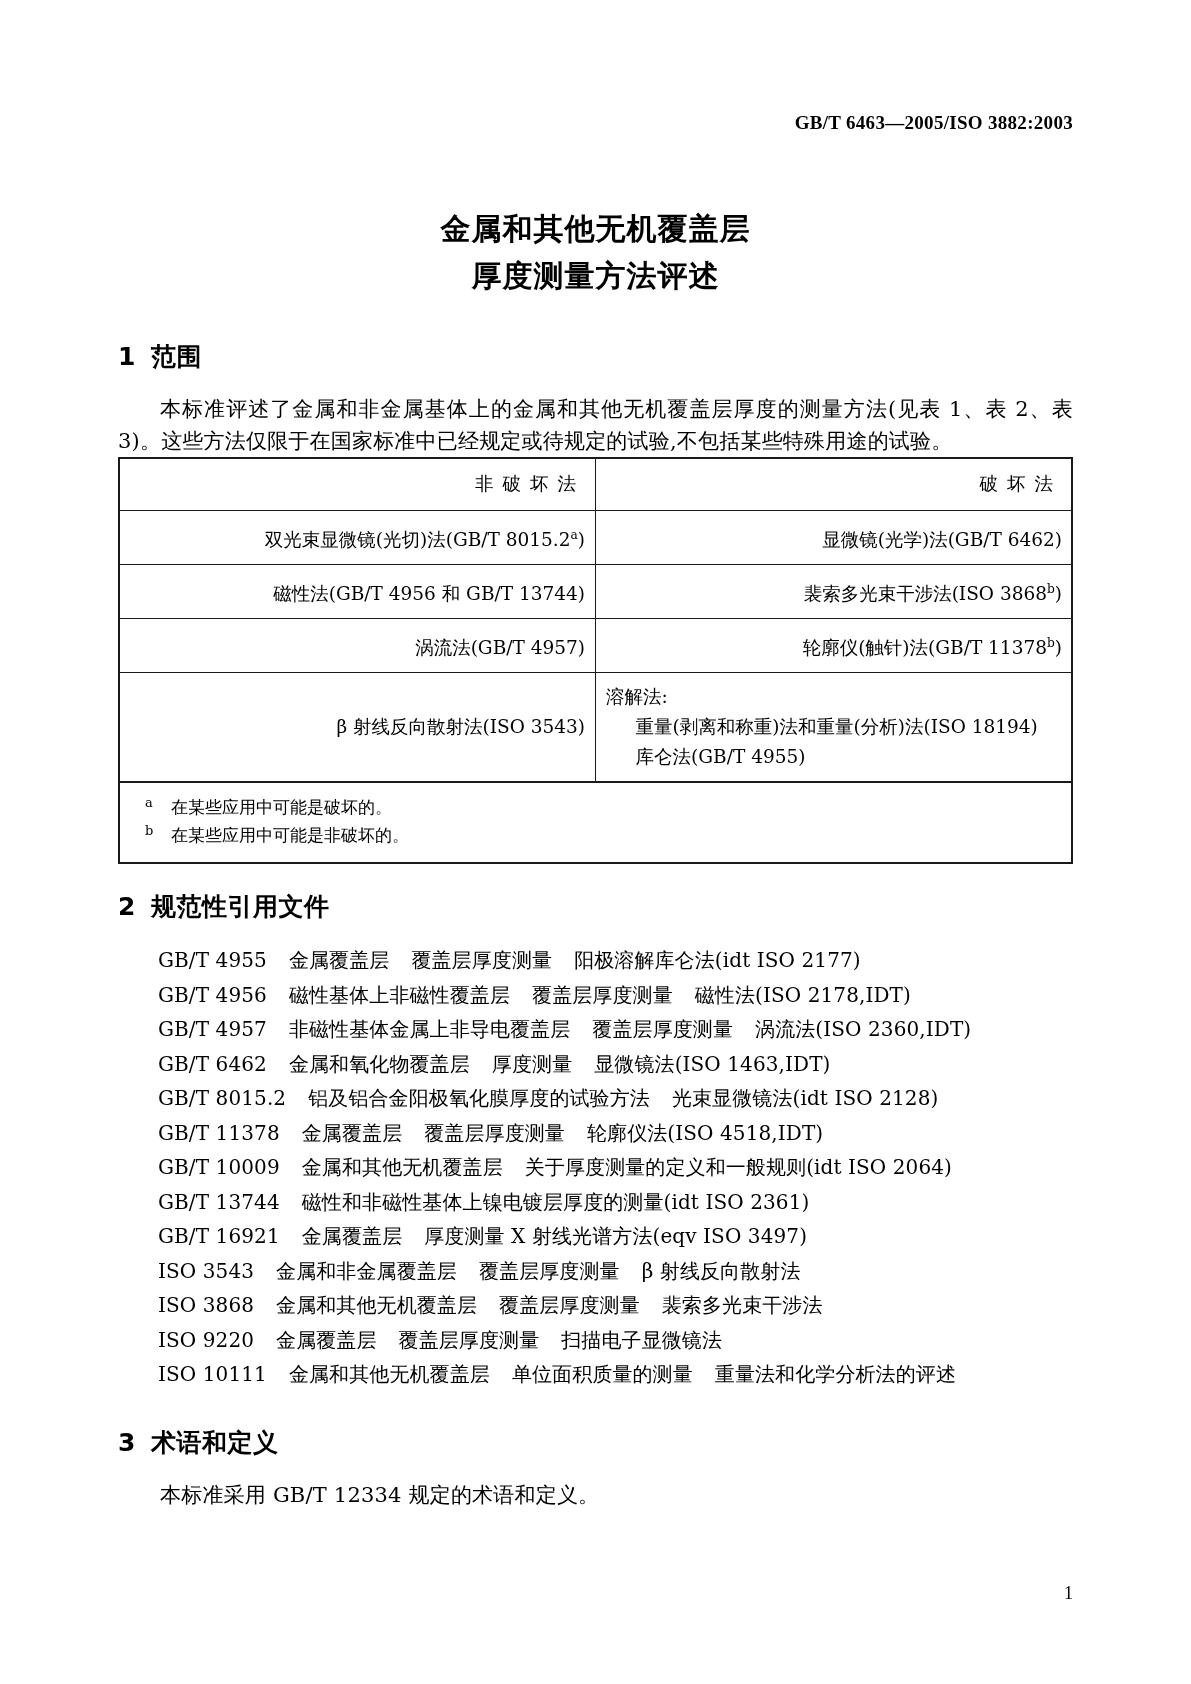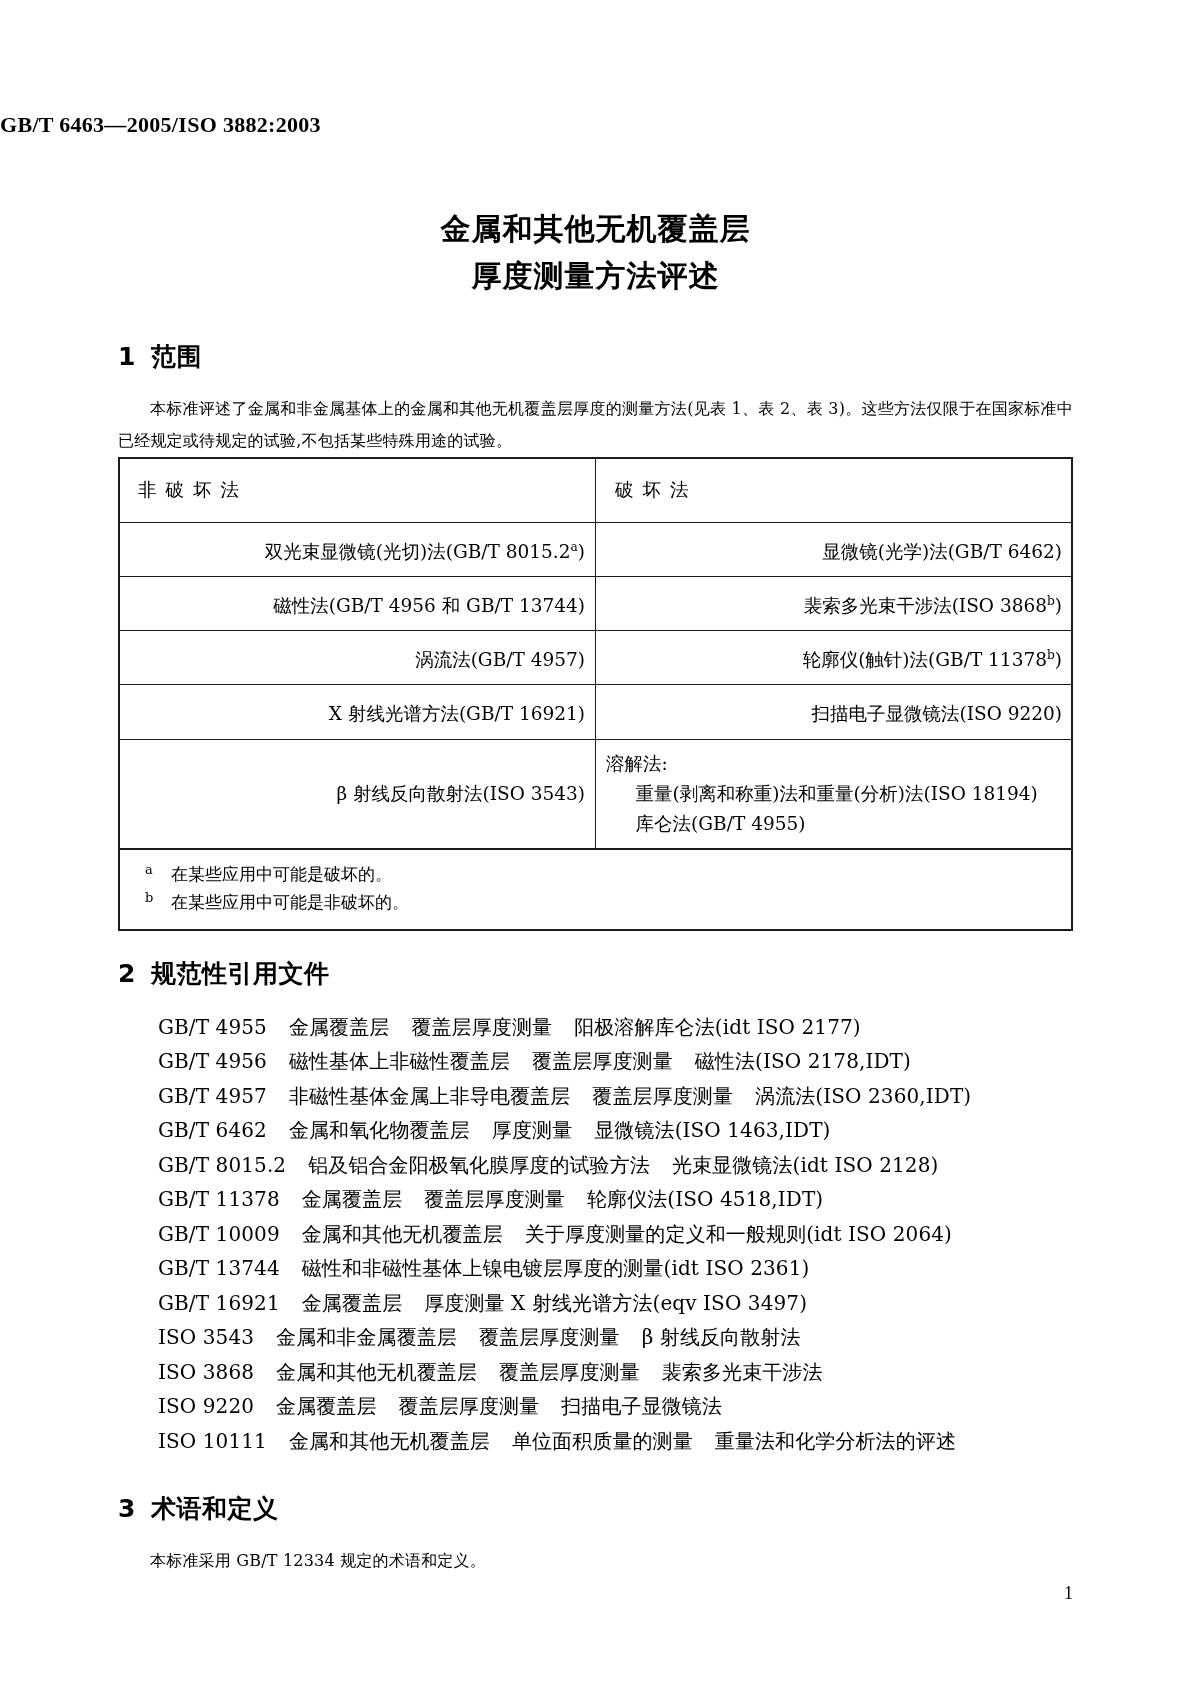--- a/index.html
+++ b/index.html
@@ -19,23 +19,23 @@
     background: #ffffff;
     box-sizing: border-box;
     padding: 0;
     overflow: hidden;
   }
   .header-bar {
     position: absolute;
     top: 112px;
     left: 0;
     right: 118px;
-    text-align: left;
+    text-align: right;
     font-family: "Liberation Serif", "DejaVu Serif", serif;
-    font-size: 22px;
+    font-size: 19px;
     font-weight: bold;
     letter-spacing: 0.3px;
   }
   .doc-title {
     position: absolute;
     top: 205px;
     left: 0;
     right: 0;
     text-align: center;
     font-family: "DejaVu Sans", "Liberation Sans", sans-serif;
@@ -56,21 +56,21 @@
     font-size: 25px;
     margin: 0 0 20px 0;
     letter-spacing: 0.5px;
   }
   .sec-head .num {
     display: inline-block;
     width: 33px;
   }
   p.body {
     margin: 0;
-    font-size: 16px;
+    font-size: 21px;
     line-height: 32px;
     text-align: justify;
     text-justify: inter-ideograph;
     letter-spacing: 0.2px;
   }
   p.body.indent {
     text-indent: 2em;
   }
   .tbl-caption {
     text-align: center;
@@ -88,23 +88,23 @@
   }
   table.t1 td {
     border: 1px solid #1a1a1a;
     font-size: 18.5px;
     padding: 9px 10px;
     vertical-align: middle;
     line-height: 30px;
   }
   table.t1 td.ctr { text-align: right; }
   table.t1 td.hdr {
-    text-align: left;
+    text-align: right;
     letter-spacing: 9px;
-    padding: 17px 10px;
+    padding: 11px 10px;
     text-indent: 9px;
   }
   table.t1 td.notecell {
     border-top: 2px solid #1a1a1a;
     padding: 10px 10px 14px 10px;
     font-size: 17px;
     line-height: 28px;
   }
   .t1wrap {
     border: 2px solid #1a1a1a;
@@ -184,24 +184,20 @@
         <td class="ctr"><span>双光束显微镜(光切)法(GB/T 8015.2</span><sup>a</sup><span>)</span></td>
         <td class="ctr"><span>显微镜(光学)法(GB/T 6462)</span><sup></sup><span></span></td>
       </tr>
       <tr>
         <td class="ctr"><span>磁性法(GB/T 4956 和 GB/T 13744)</span><sup></sup><span></span></td>
         <td class="ctr"><span>裴索多光束干涉法(ISO 3868</span><sup>b</sup><span>)</span></td>
       </tr>
       <tr>
         <td class="ctr"><span>涡流法(GB/T 4957)</span><sup></sup><span></span></td>
         <td class="ctr"><span>轮廓仪(触针)法(GB/T 11378</span><sup>b</sup><span>)</span></td>
-      </tr>
-      <tr>
-        <td class="ctr"><span>X 射线光谱方法(GB/T 16921)</span><sup></sup><span></span></td>
-        <td class="ctr"><span>扫描电子显微镜法(ISO 9220)</span><sup></sup><span></span></td>
       </tr>
       <tr>
         <td class="ctr">β 射线反向散射法(ISO 3543)</td>
         <td>
           <div>溶解法:</div>
           <div style="padding-left:1.6em">重量(剥离和称重)法和重量(分析)法(ISO 18194)</div>
           <div style="padding-left:1.6em">库仑法(GB/T 4955)</div>
         </td>
       </tr>
       <tr>

